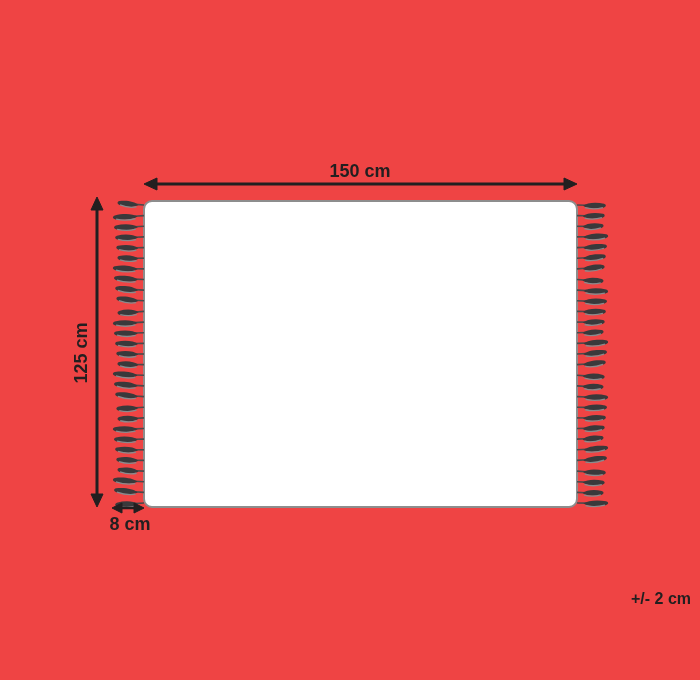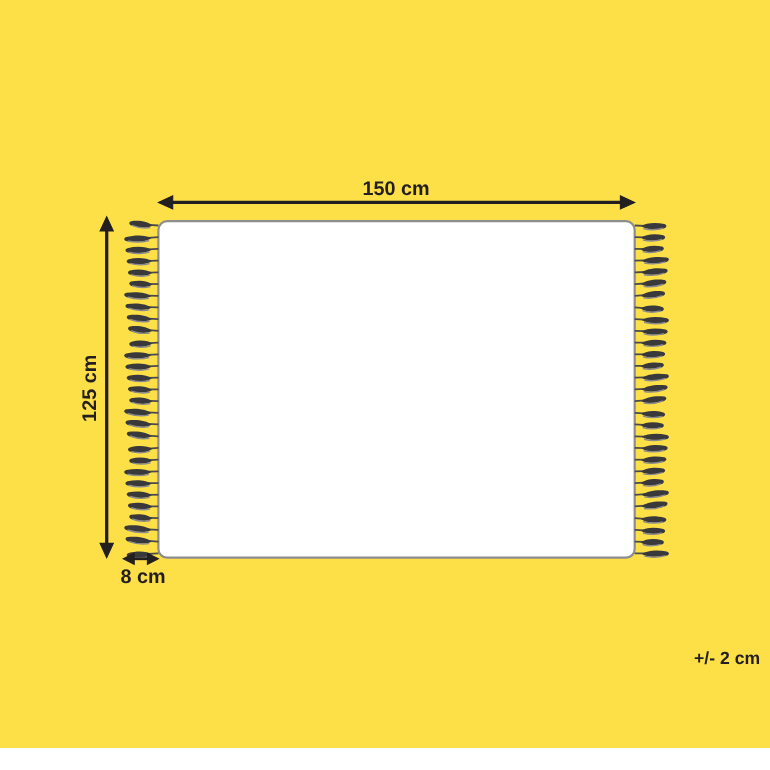--- a/index.html
+++ b/index.html
@@ -4,21 +4,21 @@
 <style>
   html, body {
     margin: 0;
     padding: 0;
     background: #ffffff;
   }
   .canvas {
     position: relative;
     width: 700px;
     height: 680px;
-    background: #fde047;
+    background: #ef4444;
     overflow: hidden;
     font-family: "Liberation Sans", sans-serif;
   }
   svg text {
     font-family: "Liberation Sans", "DejaVu Sans", sans-serif;
     font-weight: 700;
     fill: #231f20;
   }
   .dim-label { font-size: 18px; }
   .tol-label { font-size: 16px; }

